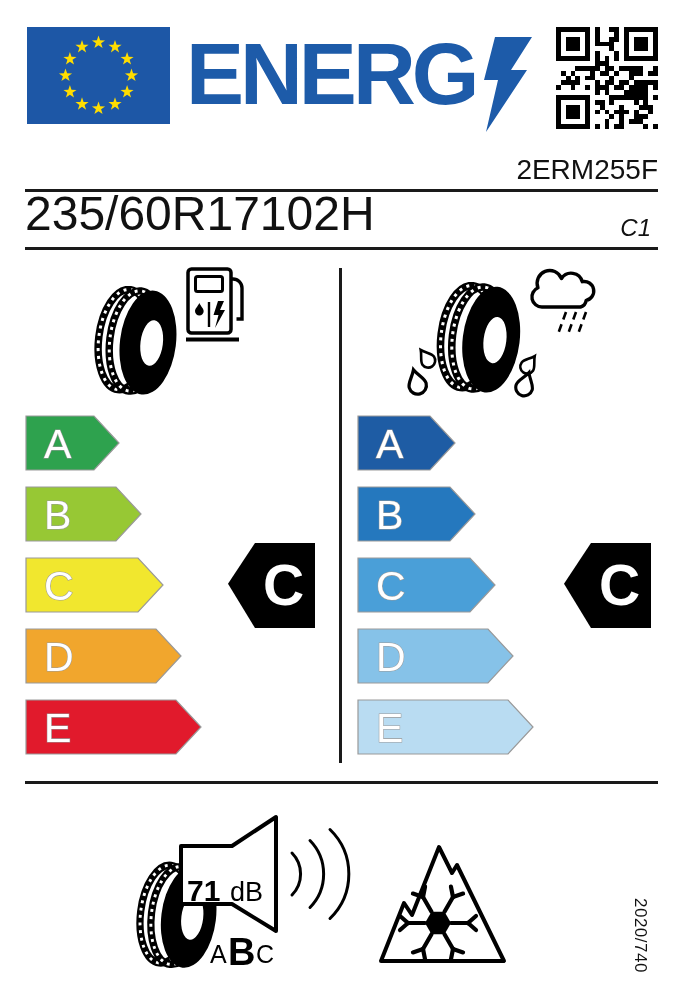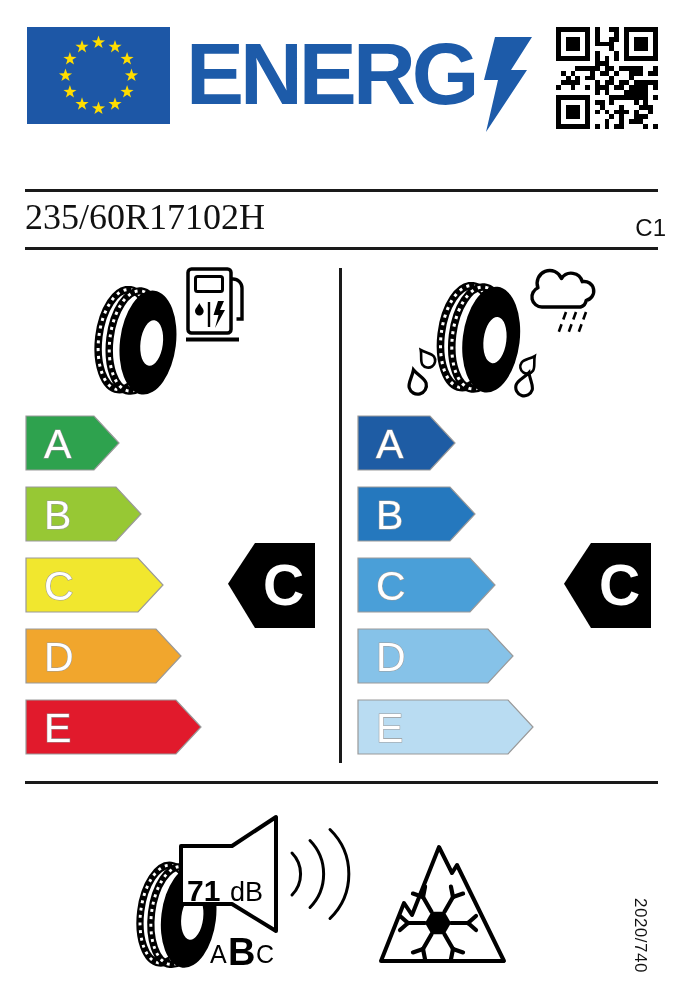--- a/index.html
+++ b/index.html
@@ -9,22 +9,22 @@
   }
   .abs{position:absolute;}
   .rule{position:absolute;left:25px;width:633px;height:3px;background:#1a1a1a;}
   .vdivider{position:absolute;left:339px;top:268px;width:2.5px;height:495px;background:#1a1a1a;}
   .wordmark{
     position:absolute;left:186px;top:24px;font-size:87px;font-weight:700;
     letter-spacing:-4px;line-height:100px;
   }
   .brand{position:absolute;left:25px;top:152px;font-size:30px;font-weight:700;letter-spacing:.5px;}
   .model{position:absolute;right:24px;top:154px;font-size:28px;}
-  .size{position:absolute;left:25px;top:196px;font-size:36px;font-family:Liberation Serif, serif;}
-  .tclass{position:absolute;right:16px;top:214px;font-size:24px;}
+  .size{position:absolute;left:25px;top:186px;font-size:48px;}
+  .tclass{position:absolute;right:31px;top:214px;font-size:24px;font-style:italic;}
   .arrow{position:absolute;display:block;}
   .arrow text{font-family:"Liberation Sans","DejaVu Sans",sans-serif;}
   .class-badge{
     position:absolute;top:543px;width:87px;height:85px;background:#000;
     -webkit-clip-path:polygon(0% 48%,31% 0%,100% 0%,100% 100%,31% 100%);
     clip-path:polygon(0% 48%,31% 0%,100% 0%,100% 100%,31% 100%);
   }
   .class-badge span{
     display:block;text-align:center;padding-left:24px;color:#fff;
     font-size:57px;font-weight:700;line-height:85px;
@@ -221,20 +221,21 @@
       <rect x="17" y="19" width="1" height="1" fill="#000"></rect>
       <rect x="8" y="20" width="1" height="1" fill="#000"></rect>
       <rect x="10" y="20" width="1" height="1" fill="#000"></rect>
       <rect x="12" y="20" width="1" height="1" fill="#000"></rect>
       <rect x="13" y="20" width="1" height="1" fill="#000"></rect>
       <rect x="18" y="20" width="1" height="1" fill="#000"></rect>
       <rect x="20" y="20" width="1" height="1" fill="#000"></rect>
     </svg>
 
   <div class="rule" style="top:189px"></div>
+  <span class="model">2ERM255F</span>
   <span class="size">235/60R17102H</span>
   <span class="tclass">C1</span>
   <div class="rule" style="top:247px"></div>
 
   <div class="vdivider"></div>
 
   <svg class="abs" style="left:93px;top:283px" width="84" height="116" viewBox="0 0 90 118">
       <use href="#tyre"></use>
     </svg>
   <svg class="abs" style="left:186px;top:264px" width="64" height="82" viewBox="0 0 64 82">

